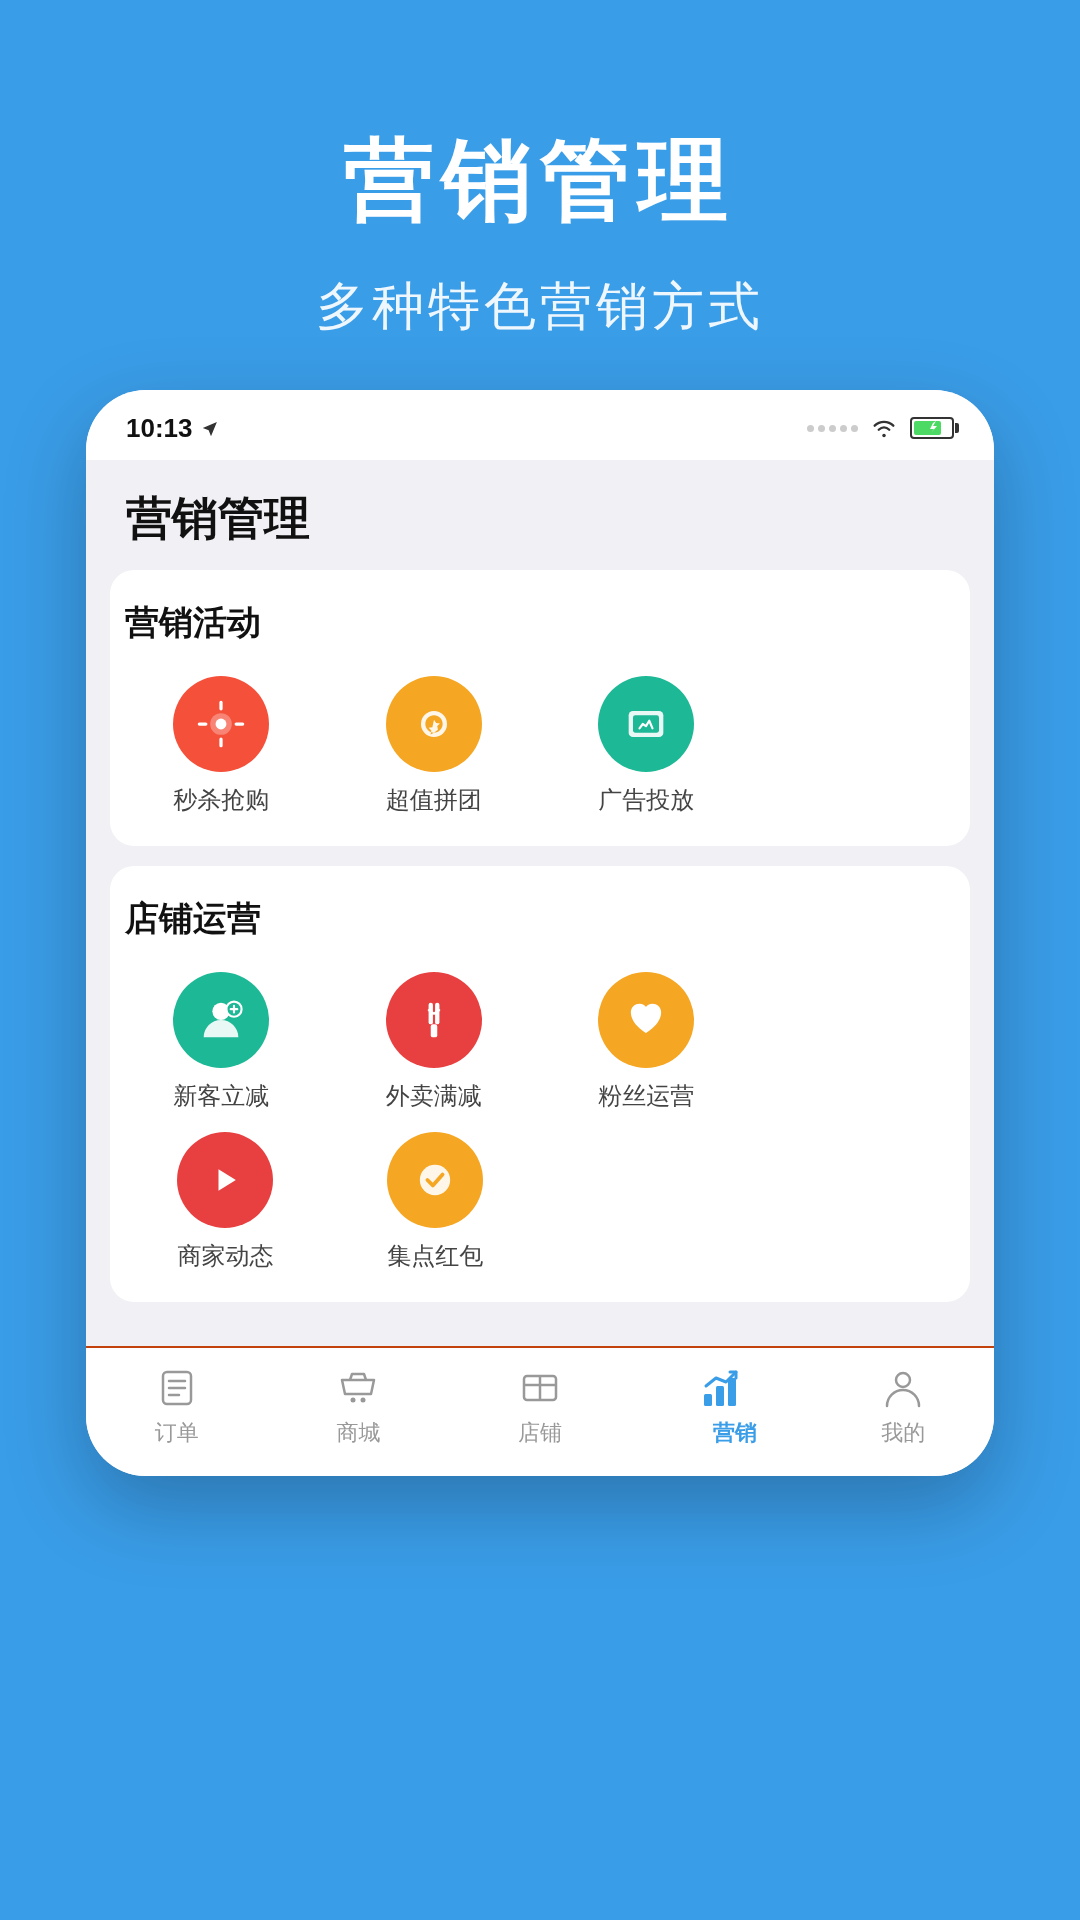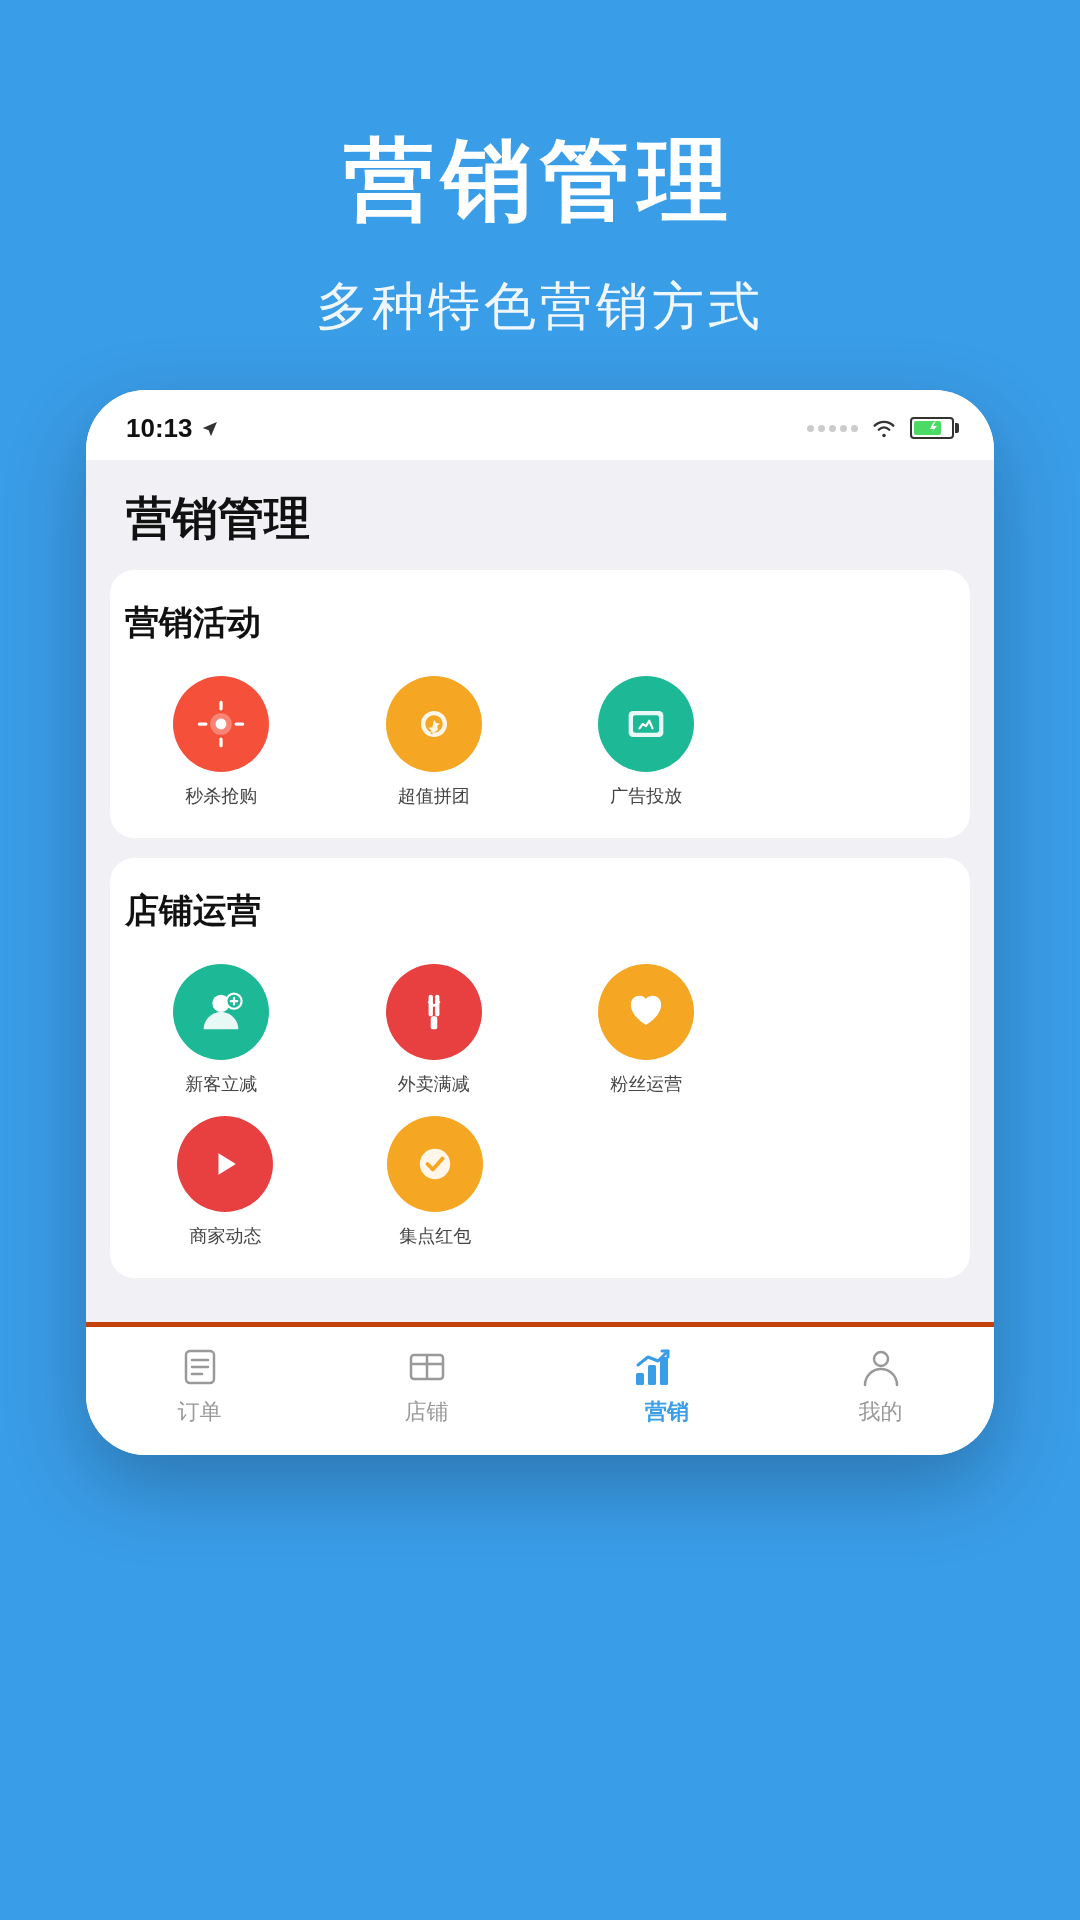--- a/index.html
+++ b/index.html
@@ -158,21 +158,21 @@
     .icon-circle {
       width: 96px;
       height: 96px;
       border-radius: 50%;
       display: flex;
       align-items: center;
       justify-content: center;
       font-size: 44px;
     }
     .icon-label {
-      font-size: 18px;
+      font-size: 24px;
       color: #444;
       text-align: center;
       white-space: nowrap;
     }
 
     
     .bg-red { background: #f4503a; }
     .bg-orange { background: #f5a623; }
     .bg-blue { background: #3a9de8; }
     .bg-teal { background: #1db896; }
@@ -183,21 +183,21 @@
     .bg-red-video { background: #e84040; }
     .bg-orange-star { background: #f5a623; }
 
     
     .bottom-nav {
       background: #fff;
       display: flex;
       justify-content: space-around;
       align-items: flex-start;
       padding: 18px 0 28px;
-      border-top: 5px solid #c2410c;
+      border-top: 2px solid #c2410c;
     }
     .nav-item {
       display: flex;
       flex-direction: column;
       align-items: center;
       gap: 8px;
       cursor: pointer;
       min-width: 120px;
     }
     .nav-label {
@@ -394,20 +394,29 @@
     <div class="nav-item">
       <svg class="nav-svg" viewBox="0 0 44 44">
         <rect x="8" y="6" width="28" height="32" rx="4" fill="none" stroke="#999" stroke-width="2.5"></rect>
         <line x1="14" y1="15" x2="30" y2="15" stroke="#999" stroke-width="2.5" stroke-linecap="round"></line>
         <line x1="14" y1="22" x2="30" y2="22" stroke="#999" stroke-width="2.5" stroke-linecap="round"></line>
         <line x1="14" y1="29" x2="24" y2="29" stroke="#999" stroke-width="2.5" stroke-linecap="round"></line>
       </svg>
       <span class="nav-label">订单</span>
     </div>
 
+    <div class="nav-item">
+      <svg class="nav-svg" viewBox="0 0 44 44">
+        <path d="M6 14h32l-3 14H9L6 14z" fill="none" stroke="#999" stroke-width="2.5" stroke-linejoin="round"></path>
+        <path d="M14 14l2-6h12l2 6" fill="none" stroke="#999" stroke-width="2.5" stroke-linejoin="round"></path>
+        <circle cx="17" cy="34" r="2.5" fill="#999"></circle>
+        <circle cx="27" cy="34" r="2.5" fill="#999"></circle>
+      </svg>
+      <span class="nav-label">商城</span>
+    </div>
 
     <div class="nav-item">
       <svg class="nav-svg" viewBox="0 0 44 44">
         <rect x="6" y="10" width="32" height="24" rx="3" fill="none" stroke="#999" stroke-width="2.5"></rect>
         <line x1="6" y1="19" x2="38" y2="19" stroke="#999" stroke-width="2.5"></line>
         <line x1="22" y1="10" x2="22" y2="34" stroke="#999" stroke-width="2.5"></line>
       </svg>
       <span class="nav-label">店铺</span>
     </div>
 

